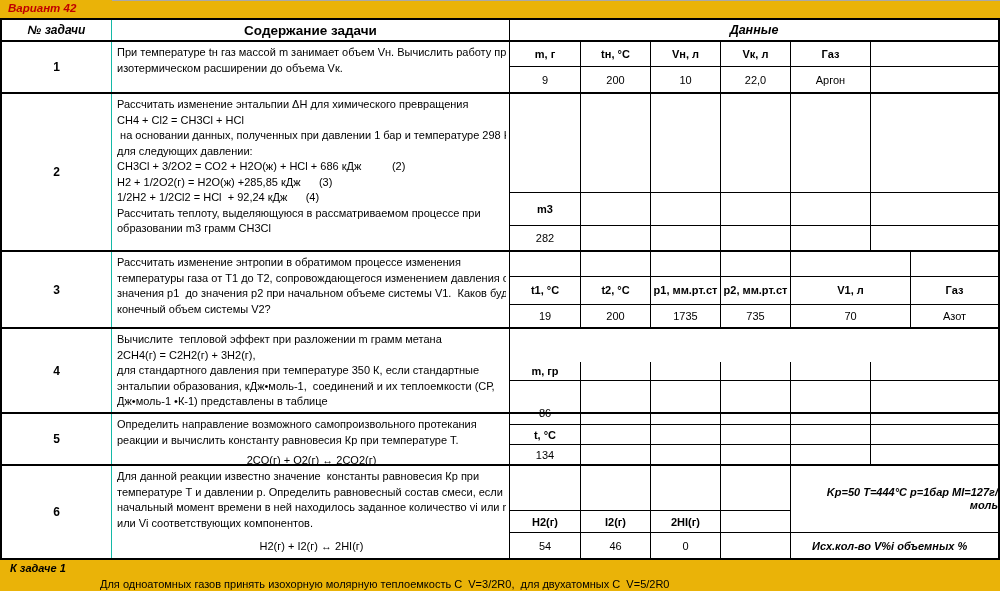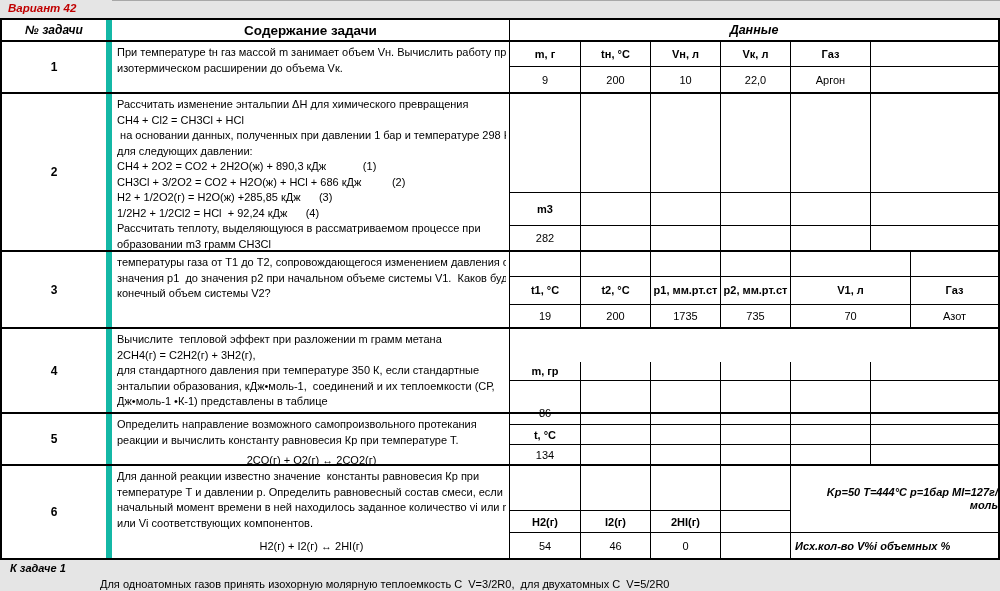--- a/index.html
+++ b/index.html
@@ -1,27 +1,27 @@
 <!DOCTYPE html>
 <html><head>
 <meta charset="utf-8">
 <style>
   * { box-sizing: border-box; margin: 0; padding: 0; }
   html,body { background: #fff; }
   body { font-family: "Liberation Sans", sans-serif; color: #000; }
-  .sheet { position: relative; width: 1000px; height: 591px; background: #e5e5e5; overflow: hidden; font-size: 11px; }
+  .sheet { position: relative; width: 1000px; height: 591px; background: #eab308; overflow: hidden; font-size: 11px; }
   .topline { position: absolute; top: 0; left: 112px; width: 888px; border-top: 1px solid #a8a8a8; }
   .variant { position: absolute; top: 2px; left: 8px; color: #c00000; font-weight: bold; font-style: italic; font-size: 11.5px; }
 
   .ttable { position: absolute; top: 18px; left: 0; width: 1000px; border: 2px solid #000; background: #fff; }
   .row { display: flex; width: 100%; }
   .prow { border-top: 2px solid #000; }
 
   .num-col { width: 110px; flex: none; display: flex; align-items: center; justify-content: center;
-             font-weight: bold; font-size: 12px; border-right: 6px solid #14b8a6; }
+             font-weight: bold; font-size: 12px; border-right: 1px solid #14b8a6; }
   .content-col { width: 398px; flex: none; padding: 3px 3px 2px 5px; border-right: 1px solid #000; overflow: hidden; }
   .data-col { flex: 1; min-width: 0; }
 
   .hrow { height: 20px; }
   .hrow .num-col { font-style: italic; font-size: 12px; }
   .hrow .content-col { display: flex; align-items: center; justify-content: center;
                        font-weight: bold; font-size: 13.5px; padding: 0; }
   .hrow .data-col { display: flex; align-items: center; justify-content: center;
                     font-weight: bold; font-style: italic; font-size: 12.5px; }
 
@@ -49,21 +49,21 @@
 
   .dc { display: flex; align-items: center; justify-content: center; text-align: center;
         border-left: 1px solid #000; min-width: 0; overflow: hidden; line-height: 12px; }
   .dc.nl { border-left: none; }
   .dc.bt { border-top: 1px solid #000; }
   .dh { font-weight: bold; }
 
   .kp { grid-column: 5; grid-row: 1 / 3; justify-content: flex-start; text-align: right;
         padding-left: 12px; font-weight: bold; font-style: italic; line-height: 13px; }
   .init { grid-column: 5; grid-row: 3 / 4; justify-content: flex-start; text-align: left;
-          padding-left: 4px; font-weight: bold; font-style: italic; }
+          padding-left: 21px; font-weight: bold; font-style: italic; }
 
   .footnote-label { position: absolute; left: 10px; top: 562px; font-weight: bold; font-style: italic; font-size: 11px; }
   .footnote-text  { position: absolute; left: 100px; top: 578px; font-size: 11px; white-space: pre; }
 </style>
 </head>
 <body>
 
 <div class="sheet">
   <div class="topline"></div>
   <div class="variant">Вариант 42</div>
@@ -100,21 +100,20 @@
       </div>
     </div>
 
     <div class="row prow h-p2">
       <div class="num-col">2</div>
       <div class="content-col">
         <div class="cl">Рассчитать изменение энтальпии ΔH для химического превращения</div>
         <div class="cl">CH4 + Cl2 = CH3Cl + HCl</div>
         <div class="cl"> на основании данных, полученных при давлении 1 бар и температуре 298 К</div>
         <div class="cl">для следующих давлении:</div>
-        <div class="cl">CH4 + 2O2 = CO2 + 2H2O(ж) + 890,3 кДж            (1)</div>
         <div class="cl">CH3Cl + 3/2O2 = CO2 + H2O(ж) + HCl + 686 кДж          (2)</div>
         <div class="cl">H2 + 1/2O2(г) = H2O(ж) +285,85 кДж      (3)</div>
         <div class="cl">1/2H2 + 1/2Cl2 = HCl  + 92,24 кДж      (4)</div>
         <div class="cl">Рассчитать теплоту, выделяющуюся в рассматриваемом процессе при</div>
         <div class="cl">образовании m3 грамм CH3Cl</div>
       </div>
       <div class="data-col">
         <div class="dgrid g6 r-p2">
           <div class="dc nl"></div>
           <div class="dc"></div>
@@ -134,20 +133,21 @@
           <div class="dc bt"></div>
           <div class="dc bt"></div>
           <div class="dc bt"></div>
         </div>
       </div>
     </div>
 
     <div class="row prow h-p3">
       <div class="num-col">3</div>
       <div class="content-col">
+        <div class="cl">Рассчитать изменение энтропии в обратимом процессе изменения</div>
         <div class="cl">температуры газа от T1 до T2, сопровождающегося изменением давления от</div>
         <div class="cl">значения p1  до значения p2 при начальном объеме системы V1.  Каков будет</div>
         <div class="cl">конечный объем системы V2?</div>
       </div>
       <div class="data-col">
         <div class="dgrid g3w r-p3">
           <div class="dc nl"></div>
           <div class="dc"></div>
           <div class="dc"></div>
           <div class="dc"></div>

